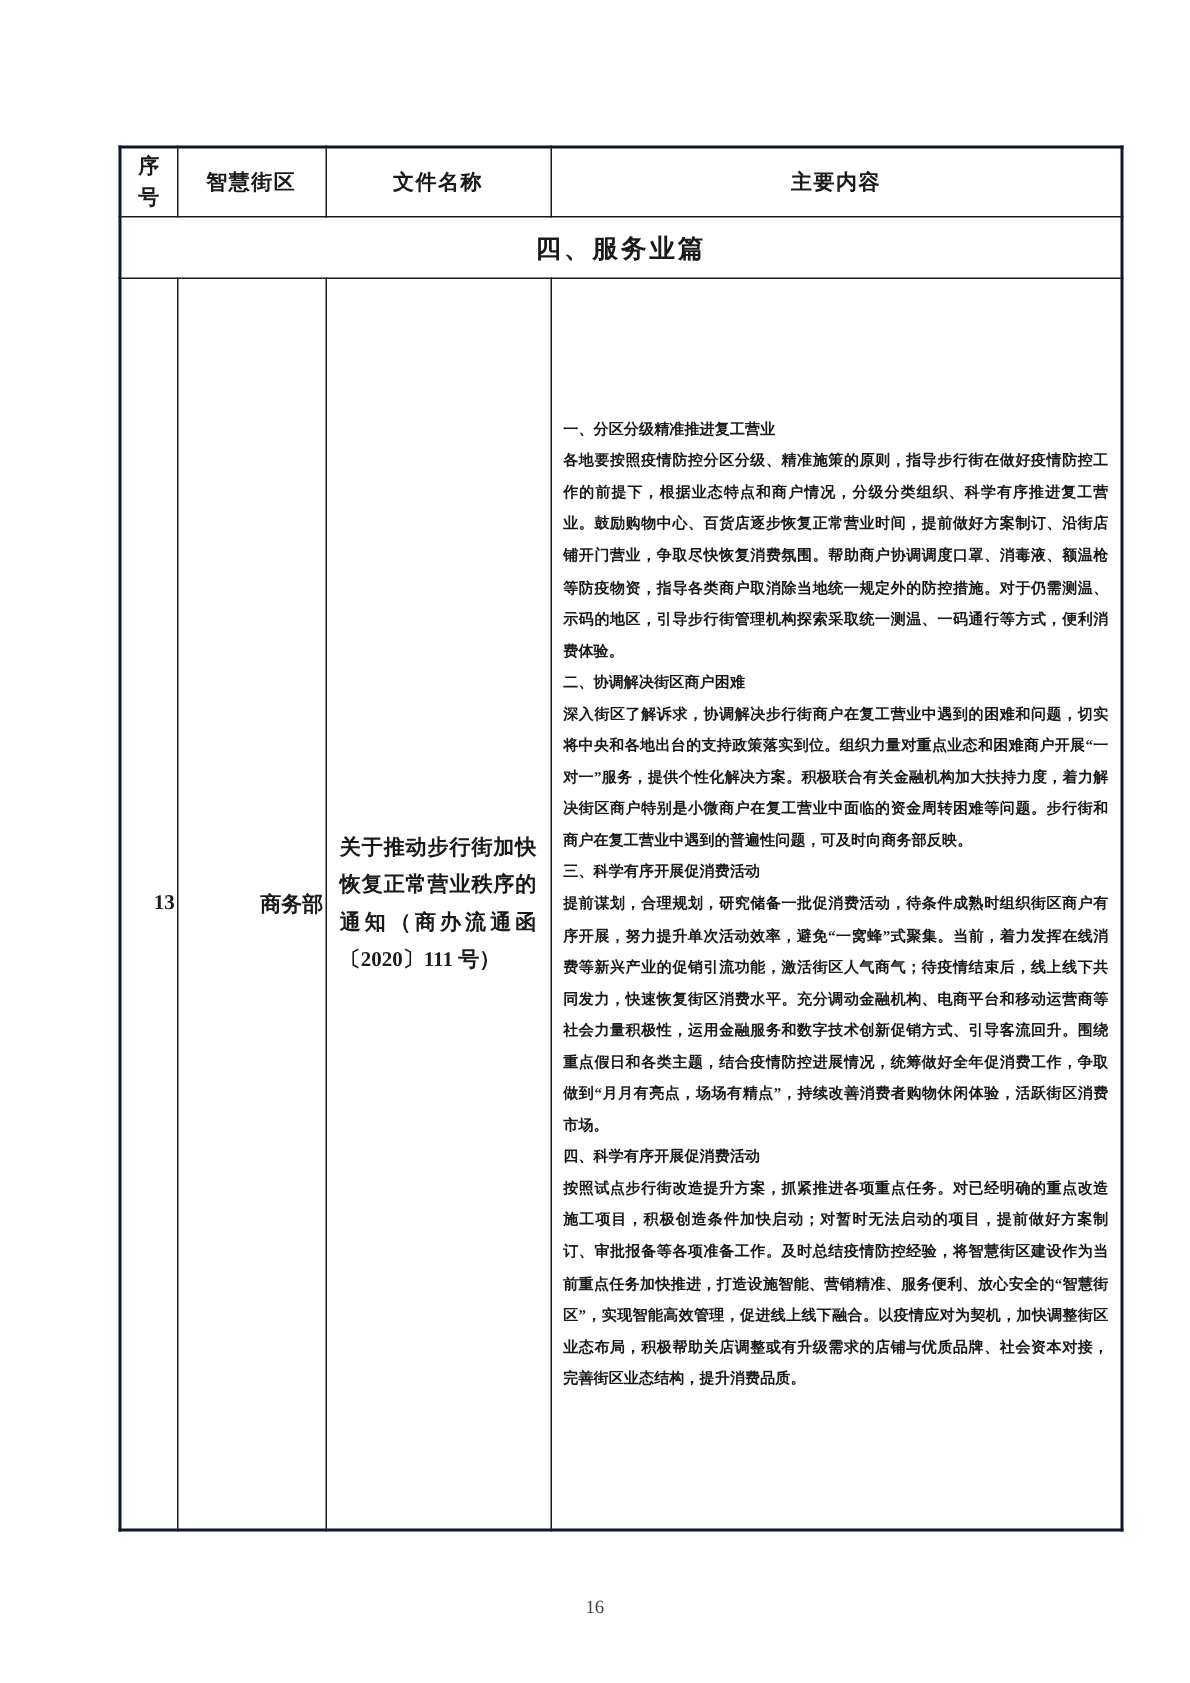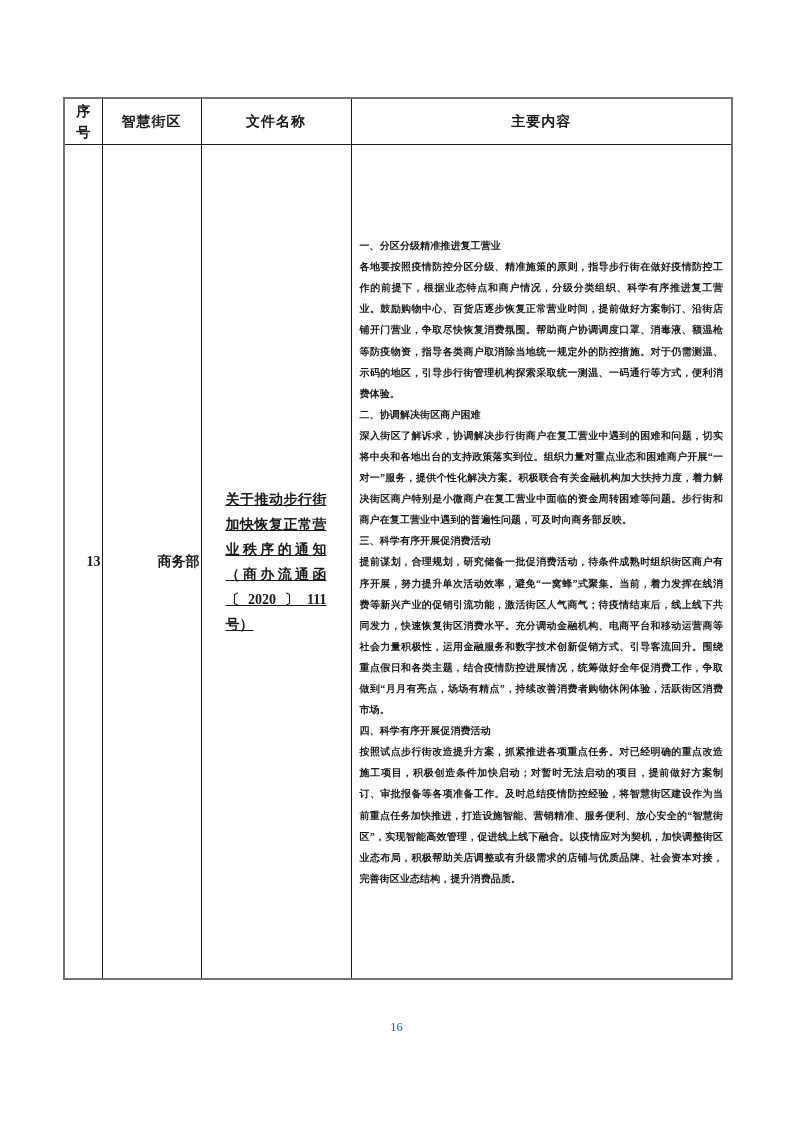--- a/index.html
+++ b/index.html
@@ -11,26 +11,26 @@
     position: relative;
     width: 793px;
     height: 1122px;
     background: #ffffff;
     font-family: "Liberation Serif", "DejaVu Serif", serif;
     color: #1a1a1a;
     overflow: hidden;
   }
   table.policy-table {
     position: absolute;
-    left: 63px;
+    left: 79px;
     top: 97px;
     width: 668px;
     border-collapse: collapse;
     table-layout: fixed;
-    border: 2px solid #737373;
+    border: 2px solid #0f172a;
   }
   table.policy-table td {
     border: 1.5px solid #1a1a1a;
     font-weight: bold;
     color: #1a1a1a;
   }
   
   tr.header-row td {
     height: 43px;
     text-align: center;
@@ -58,67 +58,69 @@
     font-size: 14px;
   }
   td.cell-no {
     text-align: right;
   }
   td.cell-agency {
     text-align: right;
     padding-left: 8px;
   }
   td.cell-docname {
-    padding: 0 24px;
+    padding: 0 9px;
     font-size: 14.5px;
     line-height: 25px;
     text-align: justify;
     text-justify: inter-character;
-    text-decoration: underline;
   }
   td.cell-content {
     vertical-align: top;
     height: 824px;
     padding: 5px 8px 4px 8px;
   }
   .content-par {
     font-size: 10px;
     line-height: 21.1px;
     text-align: justify;
     text-justify: inter-character;
     letter-spacing: 0.1px;
   }
   .page-number {
     position: absolute;
-    top: 1020px;
+    top: 1064px;
     left: 0;
     width: 100%;
     text-align: center;
     font-size: 12.5px;
-    color: #0369a1;
+    color: #404040;
   }
 </style>
 </head>
 <body>
 
 <div class="page">
 
   <table class="policy-table">
     <colgroup>
       <col style="width:38px">
       <col style="width:99px">
       <col style="width:150px">
       <col style="width:381px">
     </colgroup>
     <tbody>
       <tr class="header-row">
         <td><span class="two-line">序号</span></td>
         <td><span>智慧街区</span></td>
         <td><span>文件名称</span></td>
         <td><span>主要内容</span></td>
+      </tr>
+      <tr class="section-row">
+        <td colspan="4">四、服务业篇</td>
       </tr>
       <tr class="main-row">
         <td class="cell-no">13</td>
         <td class="cell-agency">商务部</td>
         <td class="cell-docname">关于推动步行街加快恢复正常营业秩序的通知（商办流通函〔2020〕111 号）</td>
         <td class="cell-content">
           <div class="content-par">一、分区分级精准推进复工营业</div>
           <div class="content-par">各地要按照疫情防控分区分级、精准施策的原则，指导步行街在做好疫情防控工作的前提下，根据业态特点和商户情况，分级分类组织、科学有序推进复工营业。鼓励购物中心、百货店逐步恢复正常营业时间，提前做好方案制订、沿街店铺开门营业，争取尽快恢复消费氛围。帮助商户协调调度口罩、消毒液、额温枪等防疫物资，指导各类商户取消除当地统一规定外的防控措施。对于仍需测温、示码的地区，引导步行街管理机构探索采取统一测温、一码通行等方式，便利消费体验。</div>
           <div class="content-par">二、协调解决街区商户困难</div>
           <div class="content-par">深入街区了解诉求，协调解决步行街商户在复工营业中遇到的困难和问题，切实将中央和各地出台的支持政策落实到位。组织力量对重点业态和困难商户开展“一对一”服务，提供个性化解决方案。积极联合有关金融机构加大扶持力度，着力解决街区商户特别是小微商户在复工营业中面临的资金周转困难等问题。步行街和商户在复工营业中遇到的普遍性问题，可及时向商务部反映。</div>

